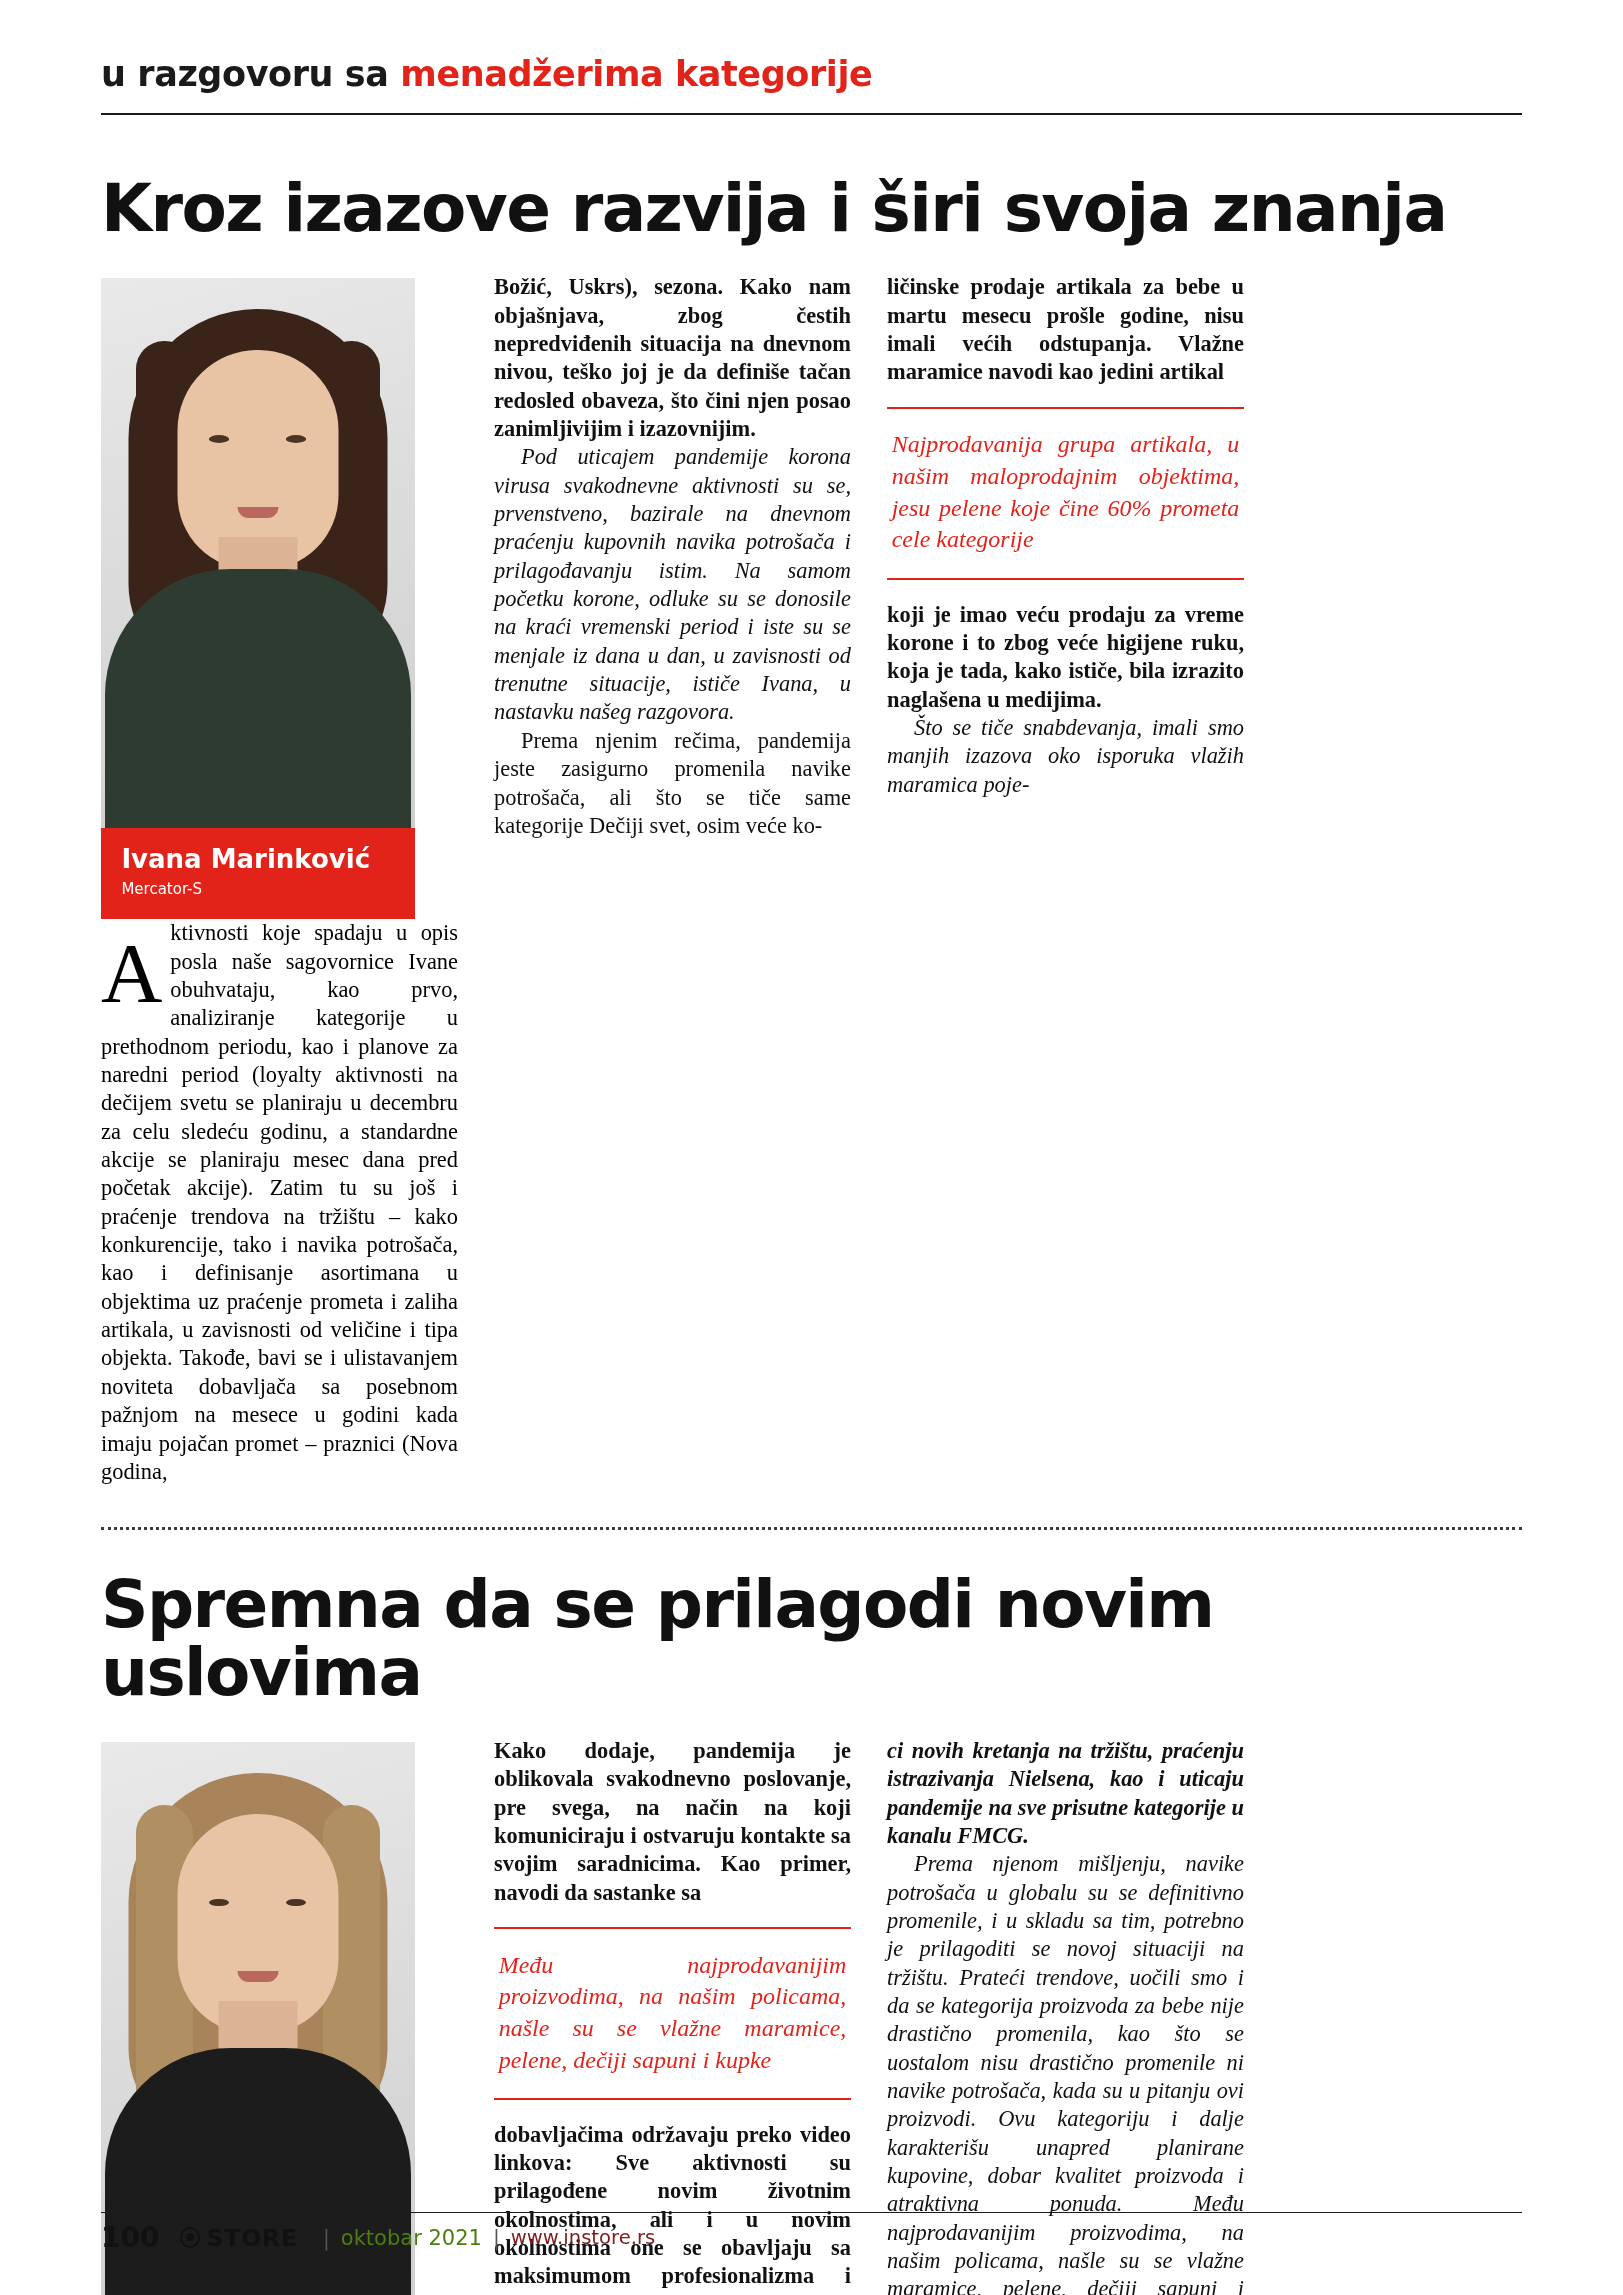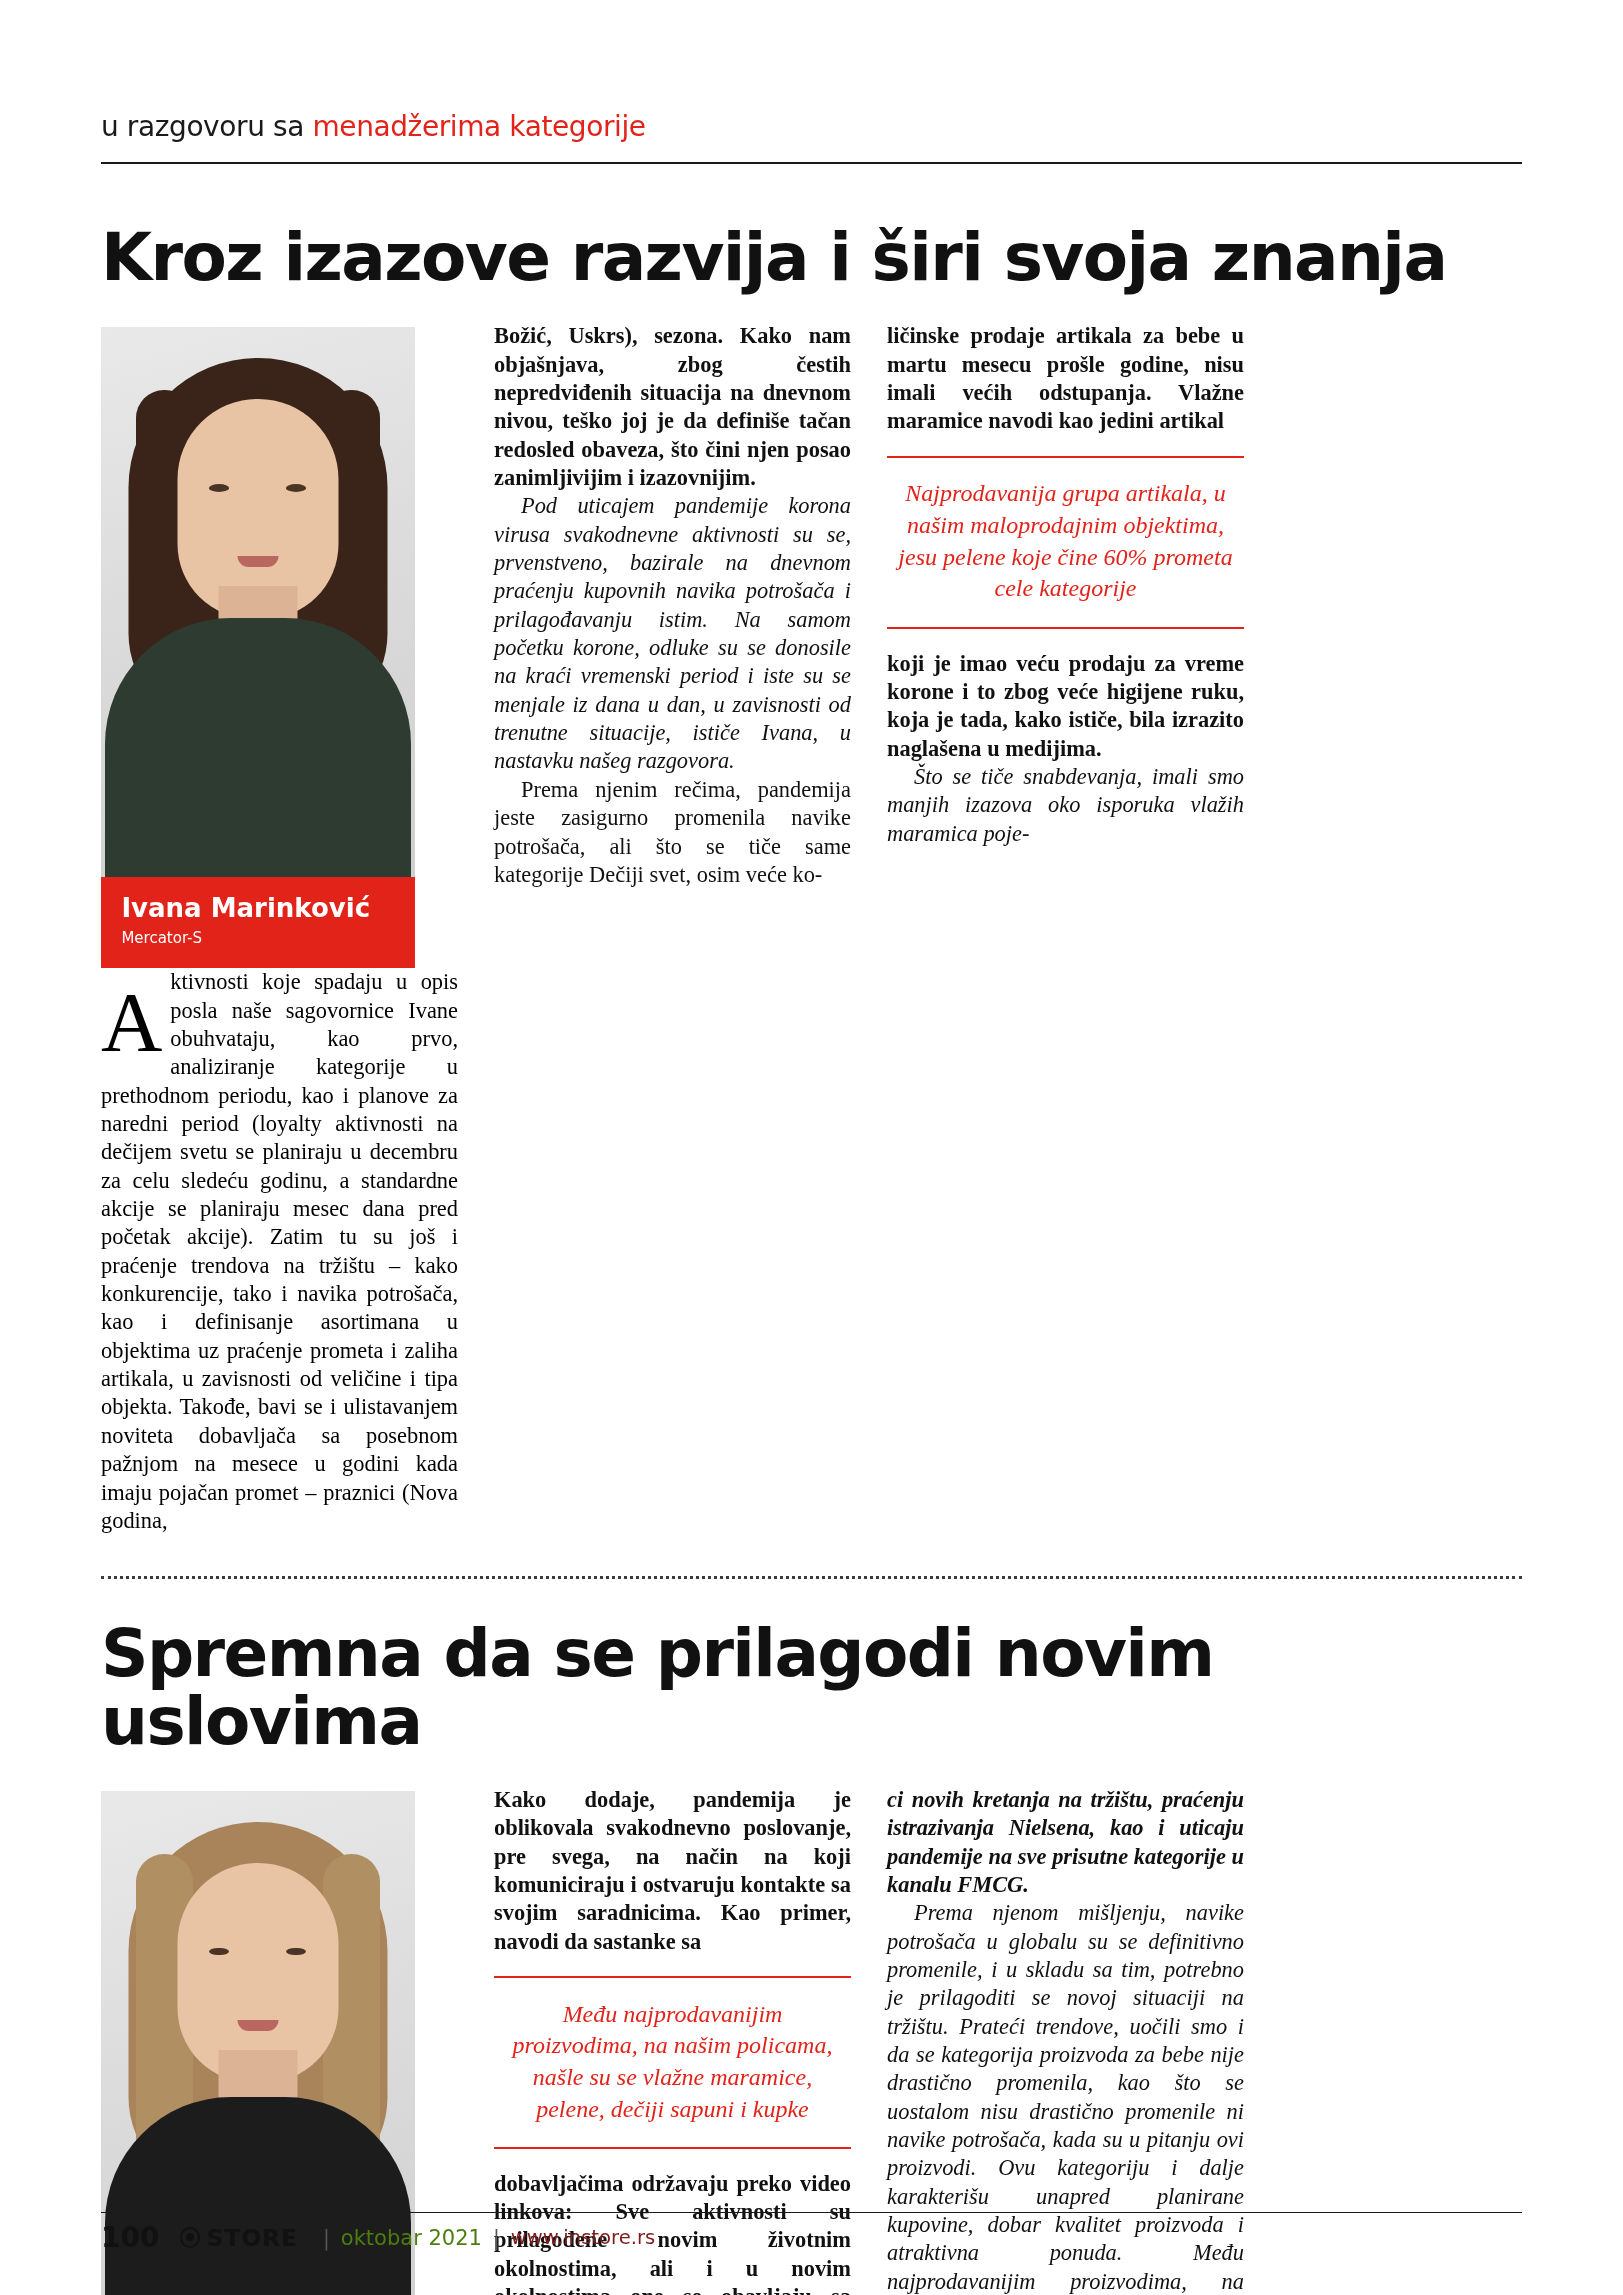--- a/index.html
+++ b/index.html
@@ -18,24 +18,24 @@
   .page {
     position: relative;
     width: 1623px;
     height: 2295px;
     box-sizing: border-box;
     padding: 0 101px;
   }
 
   
   .runhead {
-    padding-top: 110px;
+    padding-top: 54px;
     font-family: "DejaVu Sans", sans-serif;
-    font-weight: normal;
-    font-size: 28px;
+    font-weight: bold;
+    font-size: 35px;
     letter-spacing: -0.4px;
     color: #1a1a1a;
     white-space: nowrap;
   }
   .runhead .accent { color: #e2231a; }
   .runhead-rule {
     margin-top: 19px;
     border-top: 2.4px solid #1a1a1a;
     width: 100%;
   }
@@ -210,21 +210,20 @@
   
   .pullquote {
     border-top: 2.4px solid #e2231a;
     border-bottom: 2.4px solid #e2231a;
     margin: 20.4px 0 20.4px 0;
     padding: 20.4px 4.7px 22px 4.7px;
     font-family: "Liberation Serif", serif;
     font-style: italic;
     font-size: 24px;
     line-height: 1.32;
-    text-align: center;
     color: #e2231a;
   }
 
   
   .dotrule {
     margin: 41px 0 0 0;
     border-top: 3.9px dotted #1a1a1a;
     width: 100%;
     opacity: 0.85;
   }

